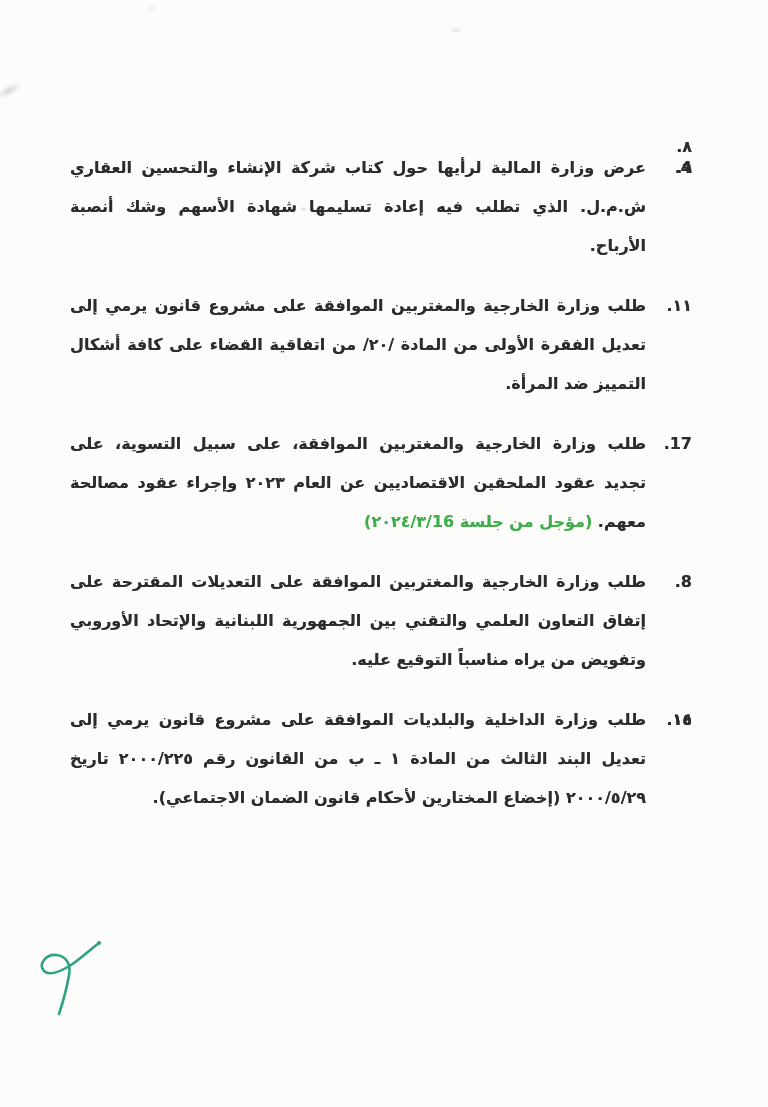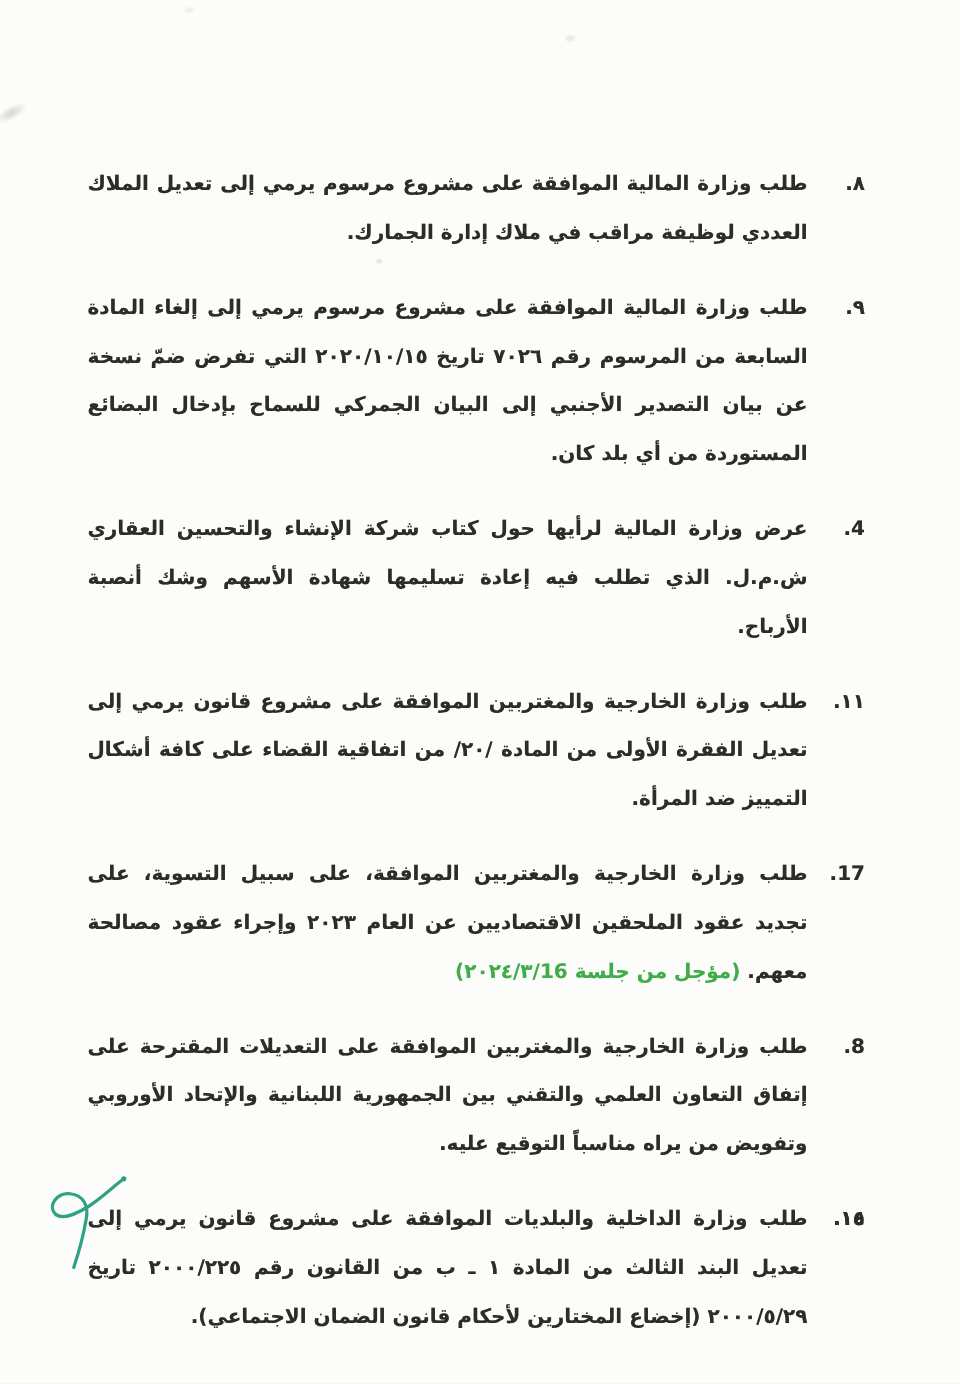--- a/index.html
+++ b/index.html
@@ -87,26 +87,24 @@
 </style>
 </head>
 <body>
 
 <div class="page" dir="rtl" lang="ar">
 
   <div class="items">
 
     <div class="item">
       <span class="num">٨.</span>
-      <span>طلب وزارة المالية الموافقة على مشروع مرسوم يرمي إلى تعديل الملاك العددي لوظيفة مراقب في ملاك إدارة الجمارك.</span>
     </div>
 
     <div class="item">
       <span class="num">٩.</span>
-      <span>طلب وزارة المالية الموافقة على مشروع مرسوم يرمي إلى إلغاء المادة السابعة من المرسوم رقم ٧٠٢٦ تاريخ ٢٠٢٠/١٠/١٥ التي تفرض ضمّ نسخة عن بيان التصدير الأجنبي إلى البيان الجمركي للسماح بإدخال البضائع المستوردة من أي بلد كان.</span>
     </div>
 
     <div class="item">
       <span class="num">4.</span>
       <span>عرض وزارة المالية لرأيها حول كتاب شركة الإنشاء والتحسين العقاري ش.م.ل. الذي تطلب فيه إعادة تسليمها شهادة الأسهم وشك أنصبة الأرباح.</span>
     </div>
 
     <div class="item">
       <span class="num">١١.</span>
       <span>طلب وزارة الخارجية والمغتربين الموافقة على مشروع قانون يرمي إلى تعديل الفقرة الأولى من المادة /٢٠/ من اتفاقية القضاء على كافة أشكال التمييز ضد المرأة.</span>

